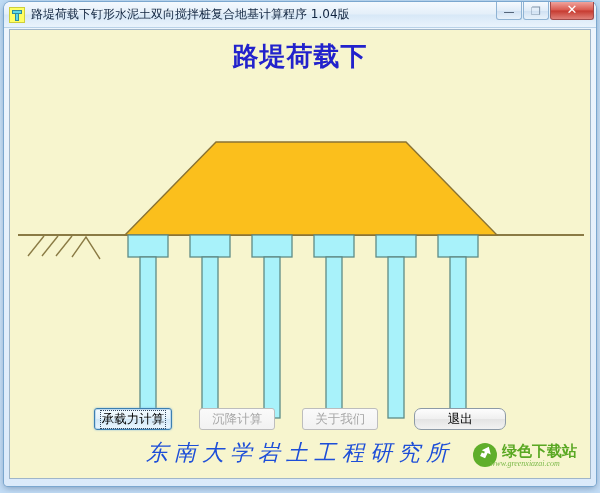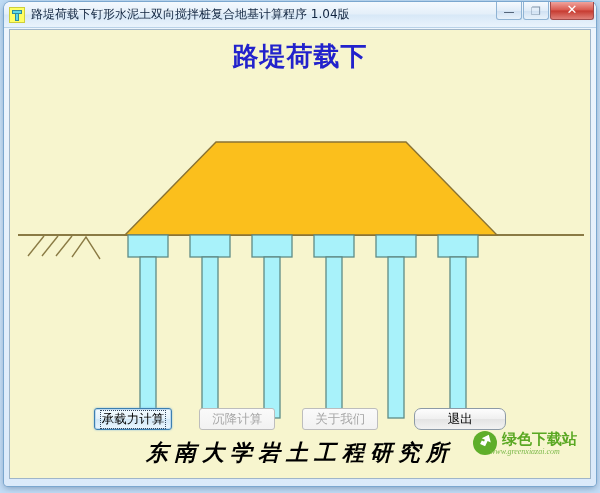--- a/index.html
+++ b/index.html
@@ -200,31 +200,31 @@
   .btn.wide { min-width: 92px; border-radius: 7px; }
 
   
   #institute {
     position: absolute;
     left: 0; right: 0;
     top: 408px;
     text-align: center;
     font-family: "DejaVu Serif", "Liberation Serif", serif;
     font-size: 22px;
-    font-weight: bold;
+    font-weight: normal;
     font-style: italic;
-    color: #000000;
+    color: #1d4ed8;
     letter-spacing: 6px;
   }
 
   
   #watermark {
     position: absolute;
     right: 2px;
-    bottom: 16px;
+    bottom: 4px;
     width: 118px;
     height: 34px;
   }
   #wm-text {
     position: absolute;
     left: 32px;
     top: 2px;
     font-size: 15px;
     font-weight: bold;
     color: #5aa823;

